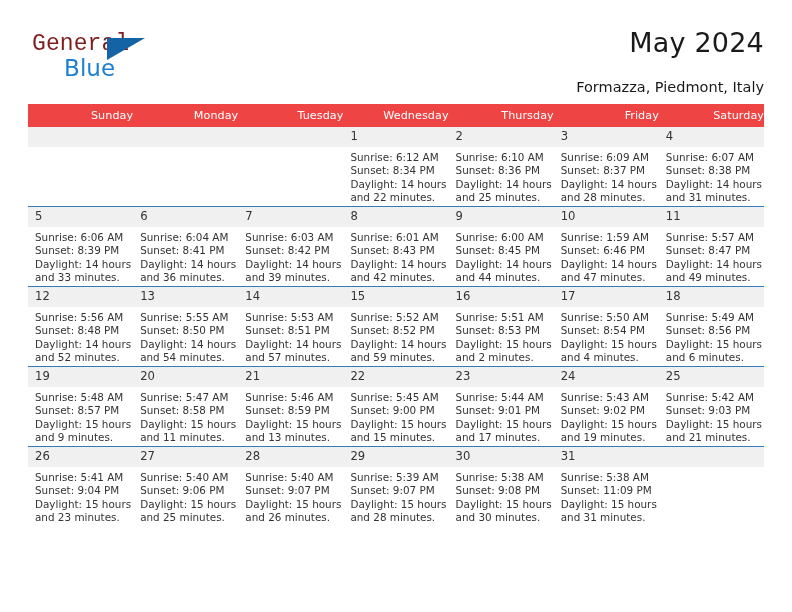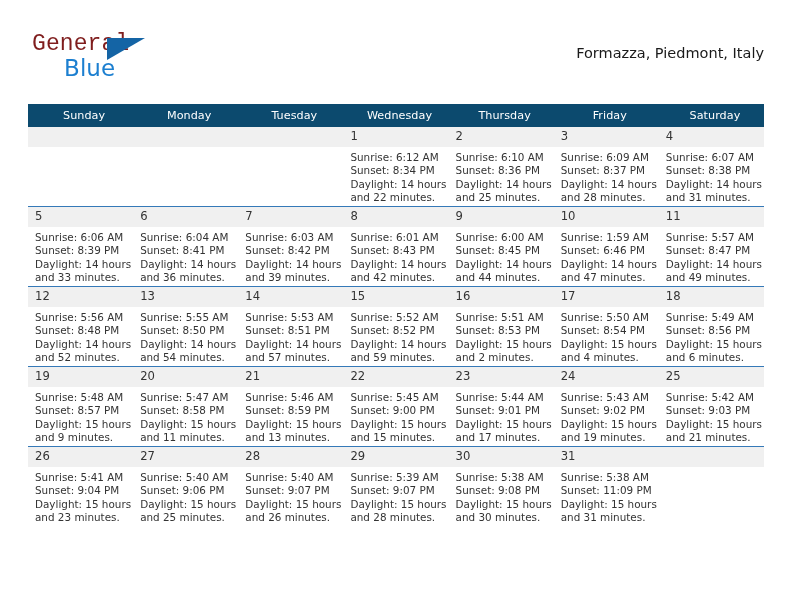--- a/index.html
+++ b/index.html
@@ -98,25 +98,25 @@
     width: 736px;
   }
   table.cal-table {
     border-collapse: collapse;
     table-layout: fixed;
     width: 736px;
   }
   table.cal-table col { width: 105.14px; }
 
   thead th {
-    background: #0c4a6e;
+    background: #ef4444;
     color: #ffffff;
     font-size: 11.2px;
     font-weight: 400;
-    text-align: center;
+    text-align: right;
     padding: 5px 0 5px 7px;
     height: 10px;
     font-family: "DejaVu Sans", sans-serif;
     letter-spacing: 0.05px;
   }
 
   tbody td {
     vertical-align: top;
     padding: 0;
     border-top: 1.3px solid #3579b8;
@@ -156,20 +156,21 @@
 
   <div class="header">
 
     <div class="brand">
       <span class="brand-general">General</span>
       <span class="brand-triangle"></span>
       <span class="brand-blue">Blue</span>
     </div>
 
     <div class="title-block">
+      <div class="cal-title">May 2024</div>
       <div class="cal-subtitle">Formazza, Piedmont, Italy</div>
     </div>
 
   </div>
 
   <div class="calendar">
     <table class="cal-table">
       <colgroup>
         <col>
           <col>

